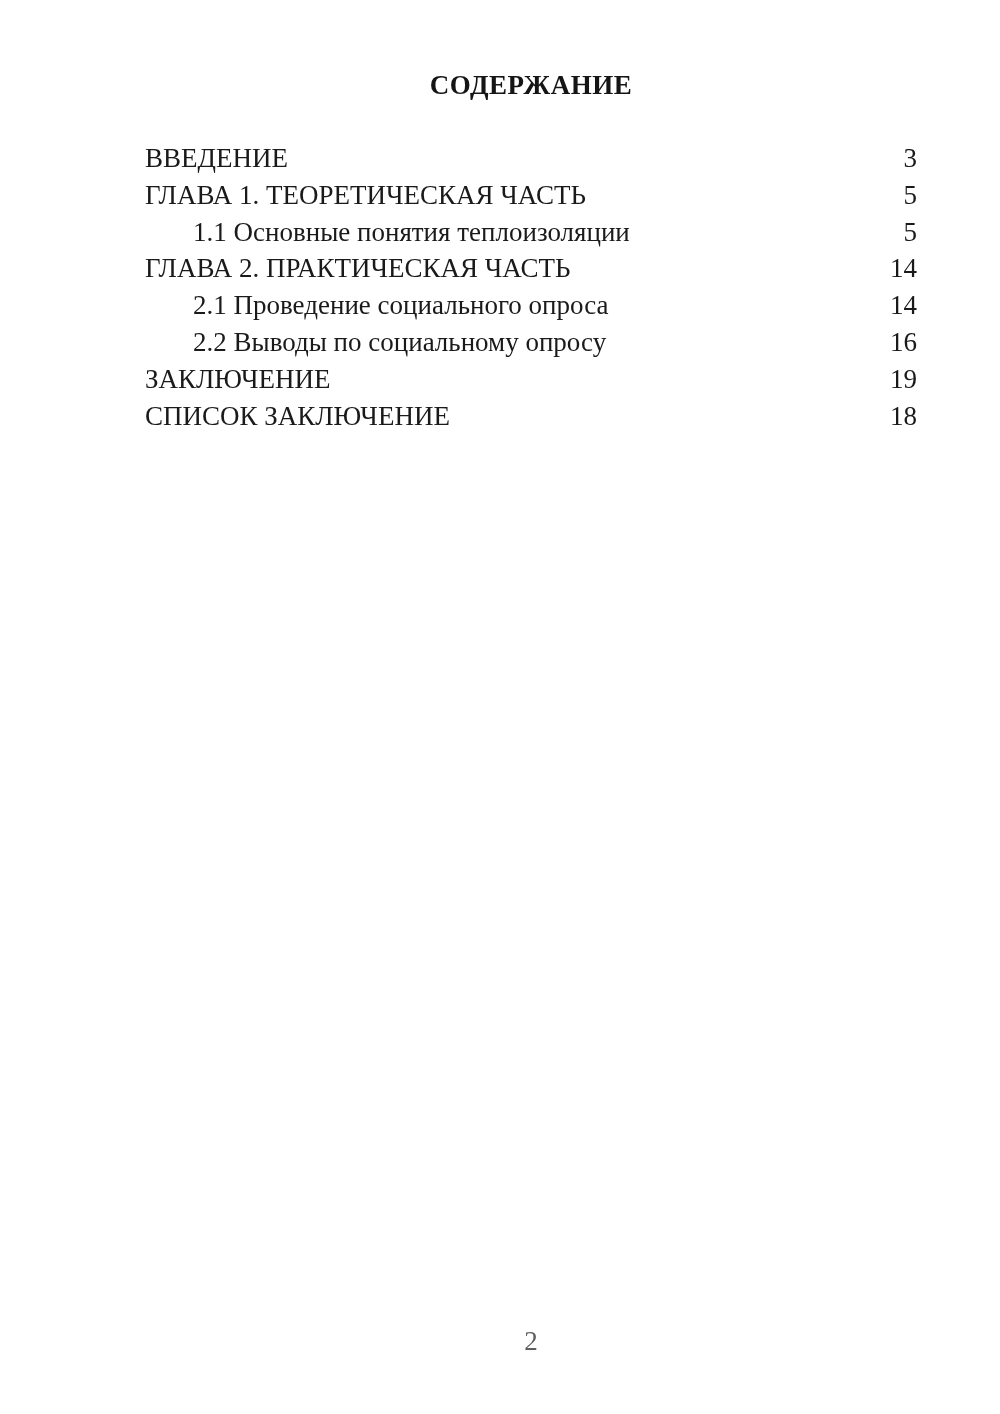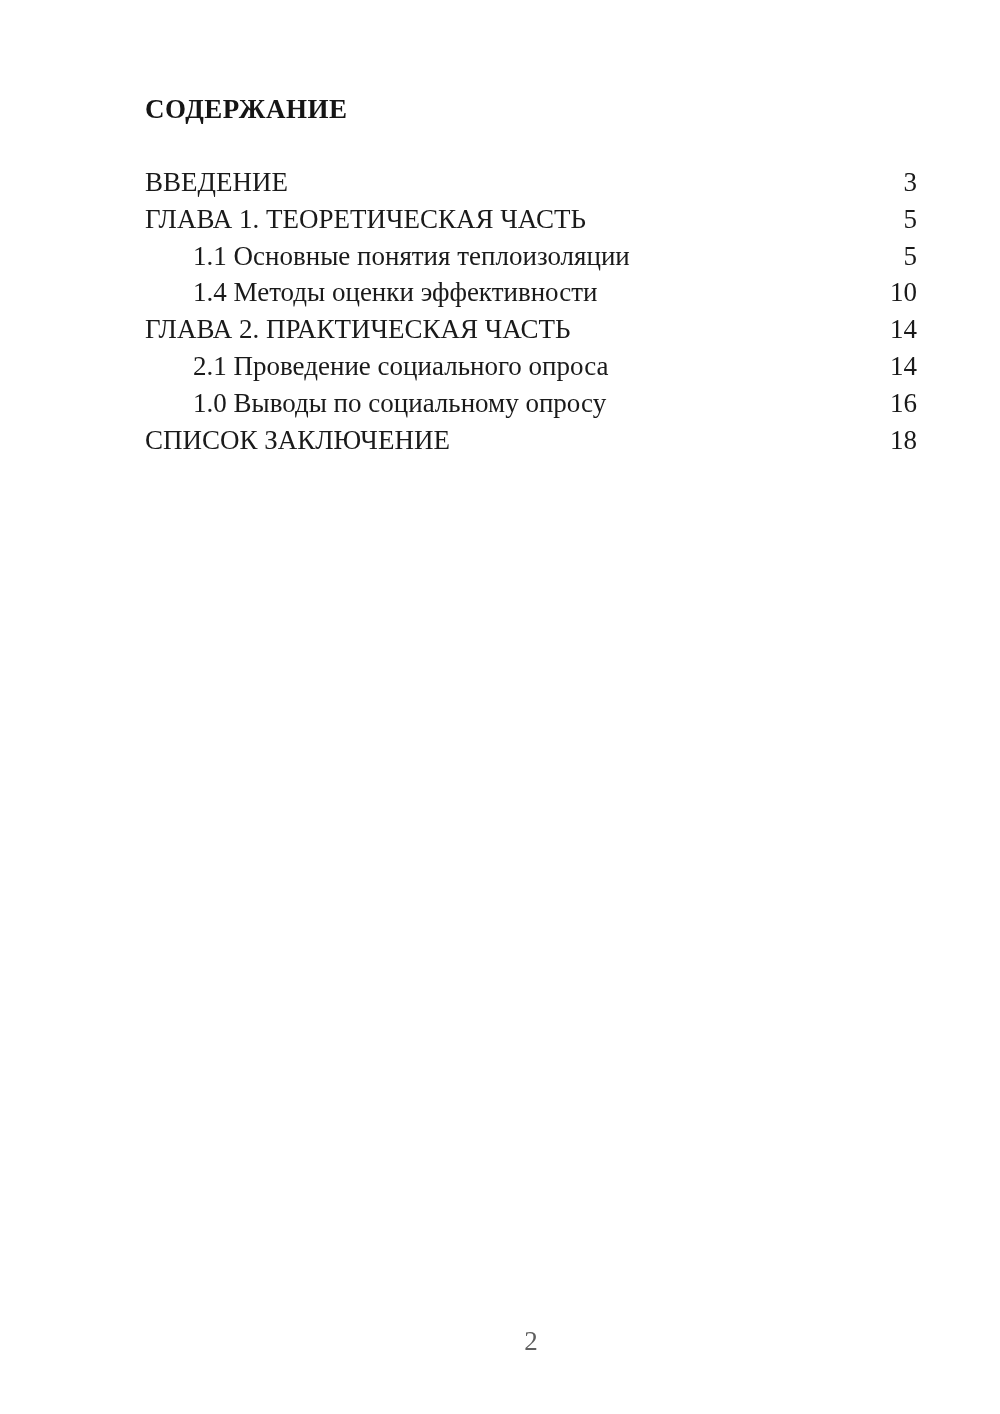--- a/index.html
+++ b/index.html
@@ -16,24 +16,25 @@
     color: #1a1a1a;
     overflow: hidden;
     box-sizing: border-box;
   }
   .content {
     margin-left: 145px;
     margin-right: 83px; 
   }
   .doc-title {
     margin: 0;
-    padding-top: 94px;
+    padding-top: 70px;
     font-size: 27px;
     line-height: 31px;
     font-weight: bold;
+    text-align: center;
     letter-spacing: 0.5px;
     color: #151515;
   }
   .toc {
     margin-top: 39px;
   }
   .toc-row {
     display: flex;
     justify-content: space-between;
     align-items: flex-start;
@@ -82,40 +83,40 @@
     <span class="toc-page">5</span>
   </div>
 
   <div class="toc-row sub">
     <span class="toc-label">1.1 Основные понятия теплоизоляции</span>
     <span class="toc-page">5</span>
   </div>
 
 
 
-  <div class="toc-row sub">
-    <span class="toc-label">1.4 Методы оценки эффективности</span>
-    <span class="toc-page">10</span>
-  </div>
 
   <div class="toc-row">
     <span class="toc-label">ГЛАВА 2. ПРАКТИЧЕСКАЯ ЧАСТЬ</span>
     <span class="toc-page">14</span>
   </div>
 
   <div class="toc-row sub">
     <span class="toc-label">2.1 Проведение социального опроса</span>
     <span class="toc-page">14</span>
   </div>
 
   <div class="toc-row sub">
-    <span class="toc-label">1.0 Выводы по социальному опросу</span>
+    <span class="toc-label">2.2 Выводы по социальному опросу</span>
     <span class="toc-page">16</span>
   </div>
 
+  <div class="toc-row">
+    <span class="toc-label">ЗАКЛЮЧЕНИЕ</span>
+    <span class="toc-page">19</span>
+  </div>
 
   <div class="toc-row">
     <span class="toc-label">СПИСОК ЗАКЛЮЧЕНИЕ</span>
     <span class="toc-page">18</span>
   </div>
 </div>
   </div>
 
   <div class="footer">2</div>
 </div>

